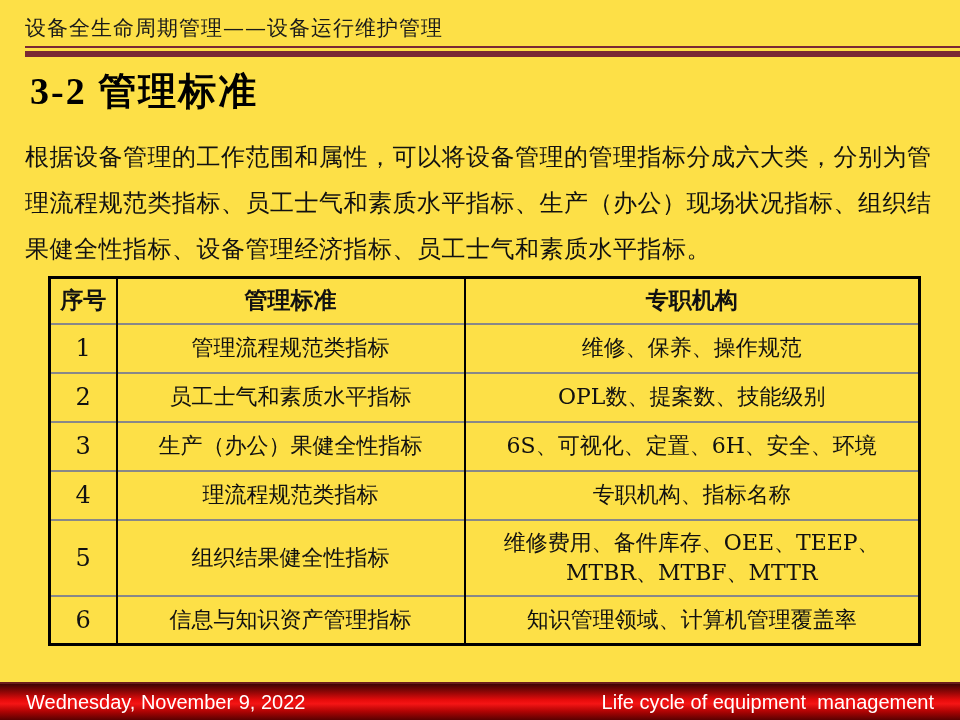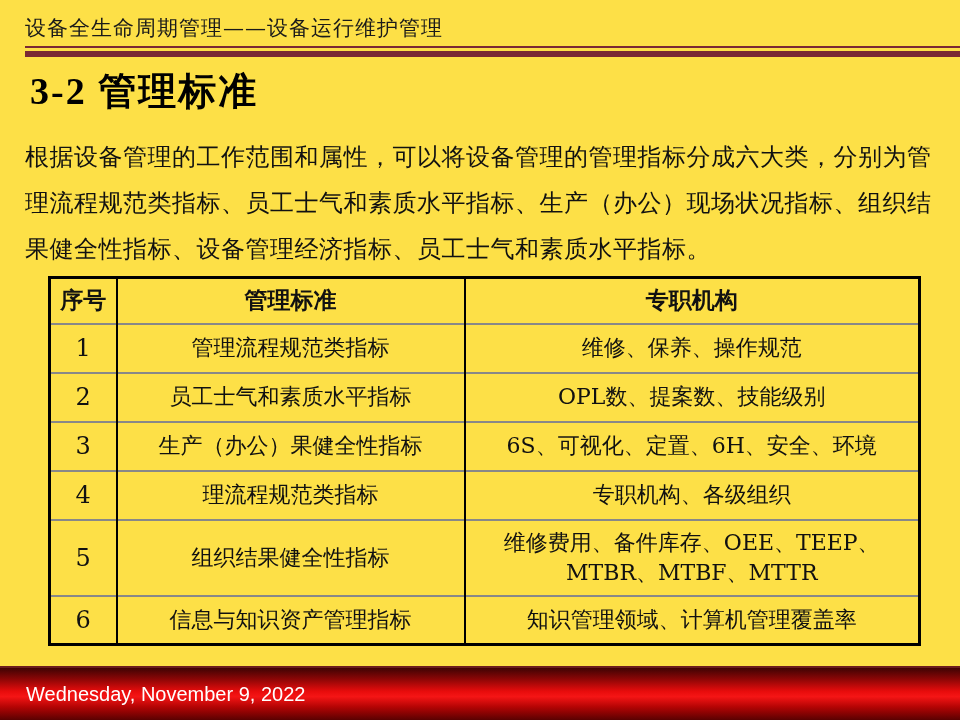--- a/index.html
+++ b/index.html
@@ -65,21 +65,21 @@
   }
   table.indicators tbody td{
     border-top:2px solid var(--grid-gray);
   }
   tr.hdr{height:46px;}
   tr.row{height:49px;}
   tr.row-tall{height:76px;}
   td.num{font-size:24px;}
   
   .footer{
-    position:absolute;left:0;right:0;bottom:0;height:54px;
+    position:absolute;left:0;right:0;bottom:0;height:38px;
     border-top:2px solid #6b1d1d;
     background:linear-gradient(180deg,#3f0303 0%,#8e0606 22%,#e80c0c 45%,#f51515 55%,#b30404 75%,#5a0101 100%);
     display:flex;align-items:center;justify-content:space-between;
     padding:0 26px;
     font-family:"Liberation Sans","DejaVu Sans",sans-serif;
     color:#ffffff;font-size:20px;white-space:pre;
   }
 </style>
 </head>
 <body>
@@ -123,32 +123,33 @@
         <td>OPL数、提案数、技能级别</td>
       </tr>
       <tr class="row">
         <td class="num">3</td>
         <td>生产（办公）果健全性指标</td>
         <td>6S、可视化、定置、6H、安全、环境</td>
       </tr>
       <tr class="row">
         <td class="num">4</td>
         <td>理流程规范类指标</td>
-        <td>专职机构、各级组织</td>
+        <td>专职机构、指标名称</td>
       </tr>
       <tr class="row-tall">
         <td class="num">5</td>
         <td>组织结果健全性指标</td>
         <td>维修费用、备件库存、OEE、TEEP、MTBR、MTBF、MTTR</td>
       </tr>
       <tr class="row">
         <td class="num">6</td>
         <td>信息与知识资产管理指标</td>
         <td>知识管理领域、计算机管理覆盖率</td>
       </tr>
     </tbody>
   </table>
 
   <div class="footer">
     <span>Wednesday, November 9, 2022</span>
+    <span>Life cycle of equipment  management</span>
   </div>
 
 </div>
 
 </body></html>

